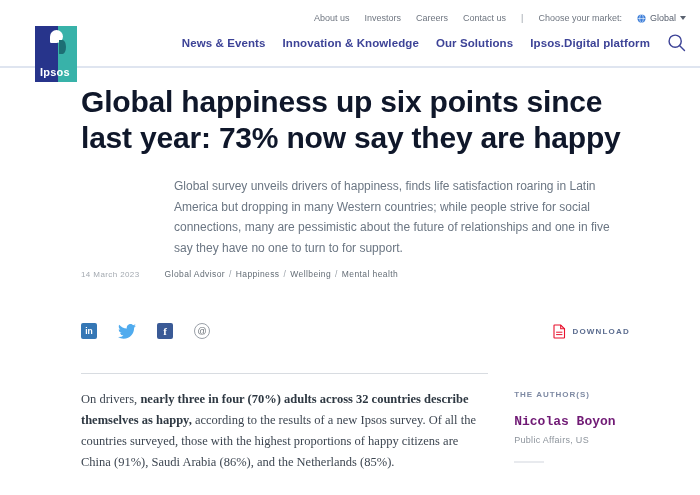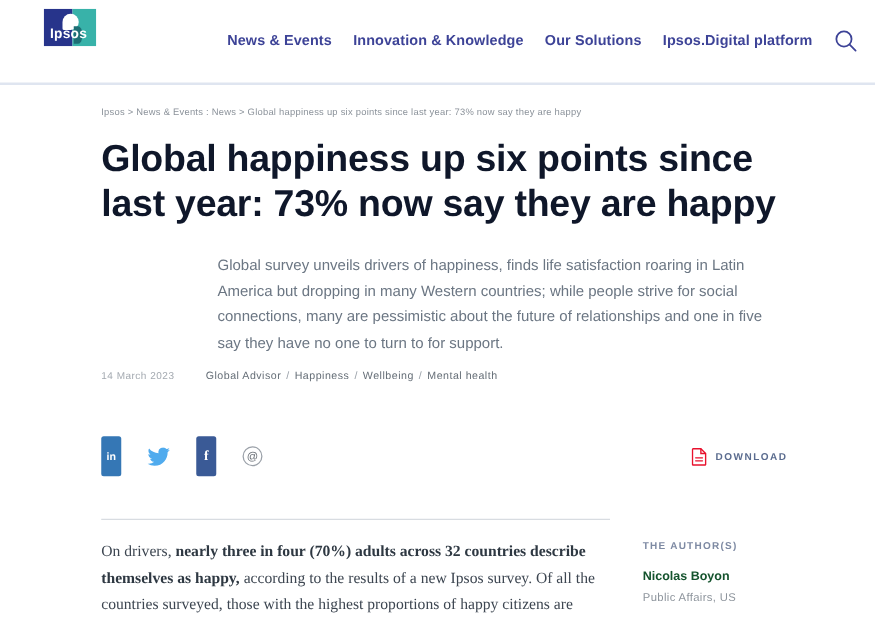--- a/index.html
+++ b/index.html
@@ -2,21 +2,21 @@
 <html><head>
 <meta charset="utf-8">
 <style>
   * { margin:0; padding:0; box-sizing:border-box; }
   html,body { width:700px; height:495px; background:#ffffff; overflow:hidden;
     font-family:"Liberation Sans", sans-serif; }
   .page { width:700px; height:495px; position:relative; background:#fff; }
 
   
   header { position:relative; height:68px; border-bottom:2px solid #dfe5f0; background:#fff; }
-  .logo { position:absolute; left:35px; top:7px; width:42px; height:30px; cursor:pointer; overflow:hidden; }
+  .logo { position:absolute; left:35px; top:26px; width:42px; height:56px; cursor:pointer; overflow:hidden; }
   .logo-left  { position:absolute; left:0; top:0; width:55%; height:100%; background:#27348b; }
   .logo-right { position:absolute; right:0; top:0; width:45%; height:100%; background:#38b2a9; }
   .logo-face  { position:absolute; left:15px; top:4px; width:13px; height:13px; background:#ffffff; border-radius:50% 50% 50% 10%; }
   .logo-curl  { position:absolute; left:24px; top:14px; width:7px; height:14px; background:#1d6e74; border-radius:0 60% 60% 0; }
   .logo-text  { position:absolute; left:5px; bottom:4px; color:#fff; font-size:11px; font-weight:700; letter-spacing:.2px; }
 
   .nav-stack { position:absolute; right:14px; top:13px; text-align:right; }
   .utility-nav { display:flex; justify-content:flex-end; align-items:center; gap:15px;
     font-size:9px; color:#6f7680; }
   .utility-nav a { color:#6f7680; text-decoration:none; cursor:pointer; }
@@ -40,73 +40,89 @@
   .standfirst { margin:20px 0 0 93px; max-width:458px; font-family:Liberation Sans, sans-serif;
     font-size:12px; line-height:20.5px; color:#6b7683; }
   .meta-row { margin-top:11px; display:flex; align-items:baseline; }
   .meta-date { font-size:8px; color:#a3a9b0; letter-spacing:.4px; }
   .meta-tags { margin-left:25px; font-size:8.5px; color:#646d76; letter-spacing:.4px; }
   .meta-tags a { color:#646d76; text-decoration:none; cursor:pointer; }
   .tag-sep { color:#9aa1a9; margin:0 4px; }
 
   .share-row { margin-top:44px; display:flex; align-items:center; }
   .share-icons { display:flex; align-items:center; gap:21px; }
-  .icon-box { width:16px; height:32px; border-radius:2px; display:flex; align-items:center;
+  .icon-box { width:16px; height:16px; border-radius:2px; display:flex; align-items:center;
     justify-content:center; color:#fff; cursor:pointer; }
   .icon-linkedin { background:#3577b5; font-size:8.5px; font-weight:700; }
   .icon-facebook { background:#3a5a96; font-size:11px; font-weight:700; font-family:"Liberation Serif",serif; }
   .icon-twitter { width:18px; height:15px; cursor:pointer; }
   .icon-email { width:16px; height:16px; border:1px solid #9aa0a8; border-radius:50%; background:#fff;
     color:#6a7077; font-size:9px; display:flex; align-items:center; justify-content:center; cursor:pointer; }
   .download { margin-left:auto; display:flex; align-items:center; gap:6px; cursor:pointer; text-decoration:none; }
   .pdf-icon { width:13px; height:15px; }
   .download-label { font-size:8px; font-weight:700; letter-spacing:1.2px; color:#5b6c8f;text-align:right; }
 
   .content-row { margin-top:34px; display:flex; }
   .body-col { width:422px; border-top:1px solid #d8dce1; padding-top:15px; }
   .body-col p { font-family:"Liberation Serif", serif; font-size:12.5px; line-height:21px; color:#3d4651; }
   .body-col strong { font-weight:700; color:#2e3842; }
   .authors { margin-left:26px; padding-top:17px; width:120px; }
   .authors-heading { font-size:8px; letter-spacing:1px; color:#7e8aa3; font-weight:700; }
-  .author-name { margin-top:15px; font-family:Liberation Sans, sans-serif; font-size:10px; font-weight:700;
-    color:#14532d; cursor:pointer; }
+  .author-name { margin-top:15px; font-family:Liberation Mono, monospace; font-size:13px; font-weight:700;
+    color:#701a75; cursor:pointer; }
   .author-role { margin-top:6px; font-size:9px; color:#8d949c; letter-spacing:.3px; }
   .author-divider { margin-top:16px; width:30px; height:2px; background:#e8eaee; }
 </style>
 </head>
 <body>
 
 <div class="page">
 
   <header>
     <div class="logo">
       <div class="logo-left"></div>
       <div class="logo-right"></div>
       <div class="logo-face"></div>
       <div class="logo-curl"></div>
       <span class="logo-text">Ipsos</span>
     </div>
 
     <div class="nav-stack">
+      <nav class="utility-nav">
+        <a>About us</a>
+        <a>Investors</a>
+        <a>Careers</a>
+        <a>Contact us</a>
+        <span class="pipe">|</span>
+        <span class="market-label">Choose your market:</span>
+        <span class="market-group">
+          <svg class="globe-icon" viewBox="0 0 12 12">
+            <circle cx="6" cy="6" r="5.5" fill="#3b7dd8"></circle>
+            <ellipse cx="6" cy="6" rx="2.4" ry="5.5" fill="none" stroke="#ffffff" stroke-width="0.8"></ellipse>
+            <line x1="0.5" y1="6" x2="11.5" y2="6" stroke="#ffffff" stroke-width="0.8"></line>
+          </svg>
+          <span class="market-value">Global</span>
+          <span class="caret-down"></span>
+        </span>
+      </nav>
 
       <nav class="main-nav">
         <a>News &amp; Events</a>
         <a>Innovation &amp; Knowledge</a>
         <a>Our Solutions</a>
         <a>Ipsos.Digital platform</a>
         <svg class="search-icon" viewBox="0 0 20 20">
           <circle cx="8.6" cy="8.6" r="6.4" fill="none" stroke="#3d4397" stroke-width="1.5"></circle>
           <line x1="13.4" y1="13.4" x2="18.4" y2="18.4" stroke="#3d4397" stroke-width="1.5" stroke-linecap="round"></line>
         </svg>
       </nav>
     </div>
   </header>
 
   <main>
-    <div class="breadcrumb">Ipsos &gt; News &amp; Events : News &gt; Global happiness up six points since last year: 73% now say they are happy</div>
 
     <h1 class="page-title">Global happiness up six points since last year: 73% now say they are happy</h1>
 
     <p class="standfirst">Global survey unveils drivers of happiness, finds life satisfaction roaring in Latin America but dropping in many Western countries; while people strive for social connections, many are pessimistic about the future of relationships and one in five say they have no one to turn to for support.</p>
 
     <div class="meta-row">
       <span class="meta-date">14 March 2023</span>
       <span class="meta-tags">
         <a>Global Advisor</a><span class="tag-sep">/</span><a>Happiness</a><span class="tag-sep">/</span><a>Wellbeing</a><span class="tag-sep">/</span><a>Mental health</a>
       </span>

